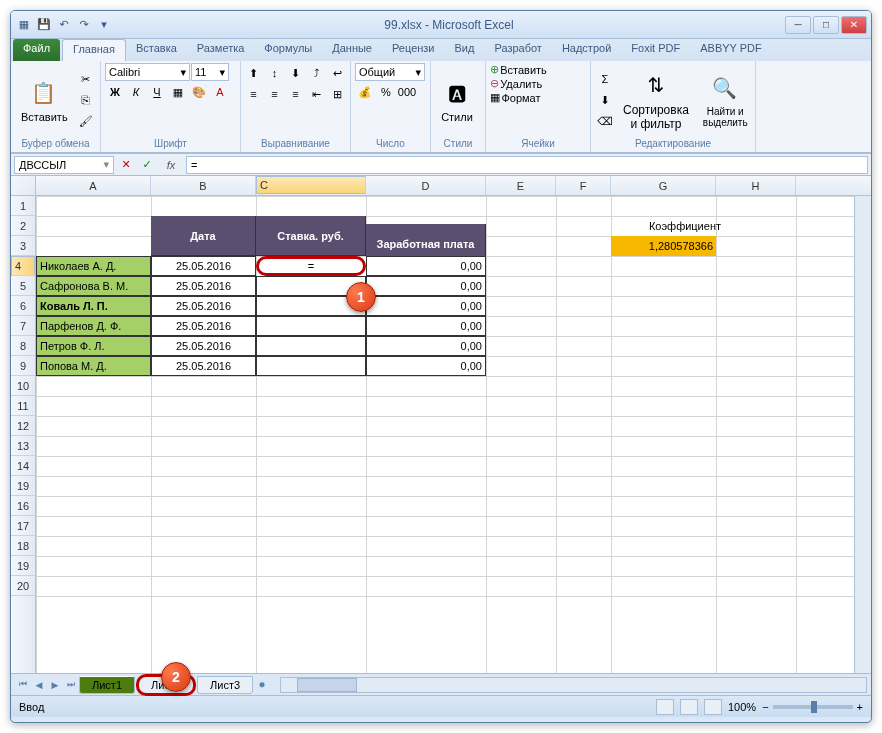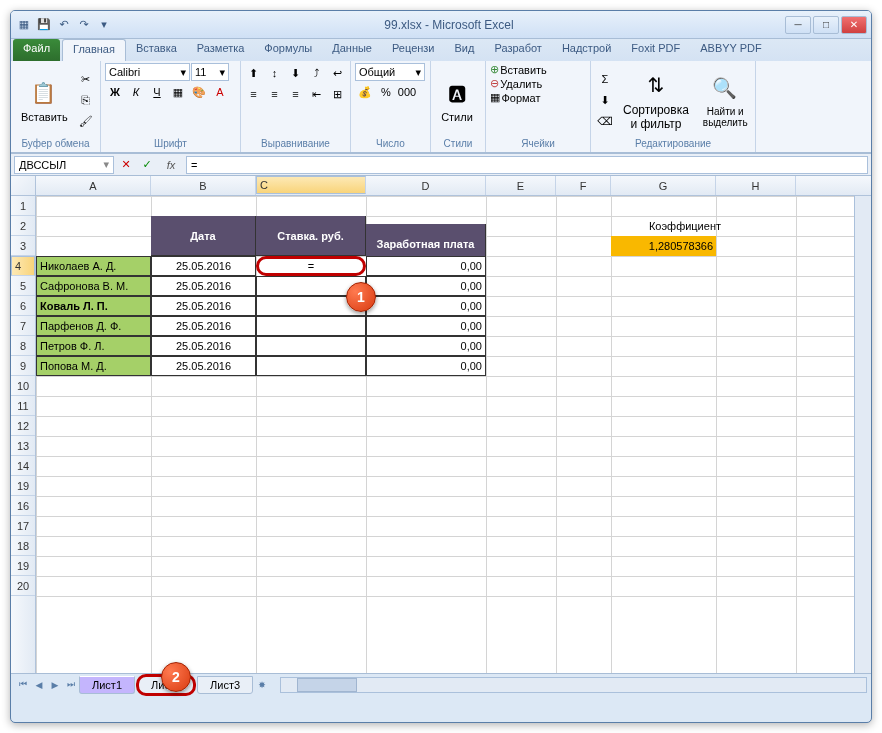--- a/index.html
+++ b/index.html
@@ -49,21 +49,21 @@
 .trow-name{background:#a5d068;border:1px solid #333}
 .trow{background:#fff;border:1px solid #333;justify-content:center}
 .trow-r{justify-content:flex-end}
 .active-cell{border:3px solid #c00000!important;border-radius:10px}
 .coef-h{justify-content:flex-end}
 .coef-v{background:#f9b800;justify-content:flex-end}
 .callout{position:absolute;width:30px;height:30px;background:radial-gradient(circle at 30% 30%,#ff7a50,#d83a10);border-radius:50%;display:flex;align-items:center;justify-content:center;color:#fff;font-weight:bold;font-size:14px;box-shadow:0 2px 4px rgba(0,0,0,.4);border:1px solid #a02000}
 .sheettabs{height:22px;background:#dce8f5;display:flex;align-items:center;border-top:1px solid #a8bdd6;padding:0 4px}
 .navbtn{width:16px;height:16px;display:flex;align-items:center;justify-content:center;color:#5a7ea8;cursor:pointer;font-size:9px}
 .stab{padding:2px 12px;background:#e9eff7;border:1px solid #a8bdd6;margin-right:1px;cursor:pointer;border-radius:0 0 3px 3px}
-.stab.active{background:#c4b5fd;border-top-color:#fff}
+.stab.active{background:#4d7c0f;border-top-color:#fff}
 .stab.highlight{border:3px solid #c00000;border-radius:10px}
 .hscroll{flex:1;height:16px;background:#e2eaf4;border:1px solid #aac0db;margin-left:10px;position:relative}
 .hscroll-thumb{position:absolute;left:16px;width:60px;top:0;bottom:0;background:#c5d4e8;border:1px solid #a0b5d0}
 .statusbar{height:22px;background:linear-gradient(#dce8f5,#c8ddf2);display:flex;align-items:center;padding:0 8px;justify-content:space-between;border-top:1px solid #a8bdd6}
 .status-right{display:flex;align-items:center;gap:6px}
 .viewbtn{width:18px;height:16px;border:1px solid #a8bdd6;background:#e9eff7}
 .zoom{display:flex;align-items:center;gap:4px}
 .zoom-slider{width:80px;height:4px;background:#a8bdd6;position:relative}
 .zoom-thumb{position:absolute;left:38px;top:-4px;width:6px;height:12px;background:#5a7ea8}
 .corner{position:absolute;top:0;left:0;width:25px;height:20px;background:linear-gradient(135deg,#f5f8fc,#e2eaf4);border-right:1px solid #b0c3db;border-bottom:1px solid #b0c3db}
@@ -345,14 +345,30 @@
     <div class="stab active">Лист1</div>
     <div class="stab highlight">Лист2</div>
     <div class="stab">Лист3</div>
     <div class="navbtn">✸</div>
     <div class="hscroll">
         <div class="hscroll-thumb"></div>
       </div>
     <div class="callout" style="position:absolute;bottom:30px;left:150px">2</div>
   </div>
 
+  <div class="statusbar">
+    <span>Ввод</span>
+    <div class="status-right">
+      <div class="viewbtn"></div>
+      <div class="viewbtn"></div>
+      <div class="viewbtn"></div>
+      <span>100%</span>
+      <div class="zoom">
+        <span>−</span>
+        <div class="zoom-slider">
+            <div class="zoom-thumb"></div>
+          </div>
+        <span>+</span>
+      </div>
+    </div>
+  </div>
 
 </div>
 
 </body></html>

